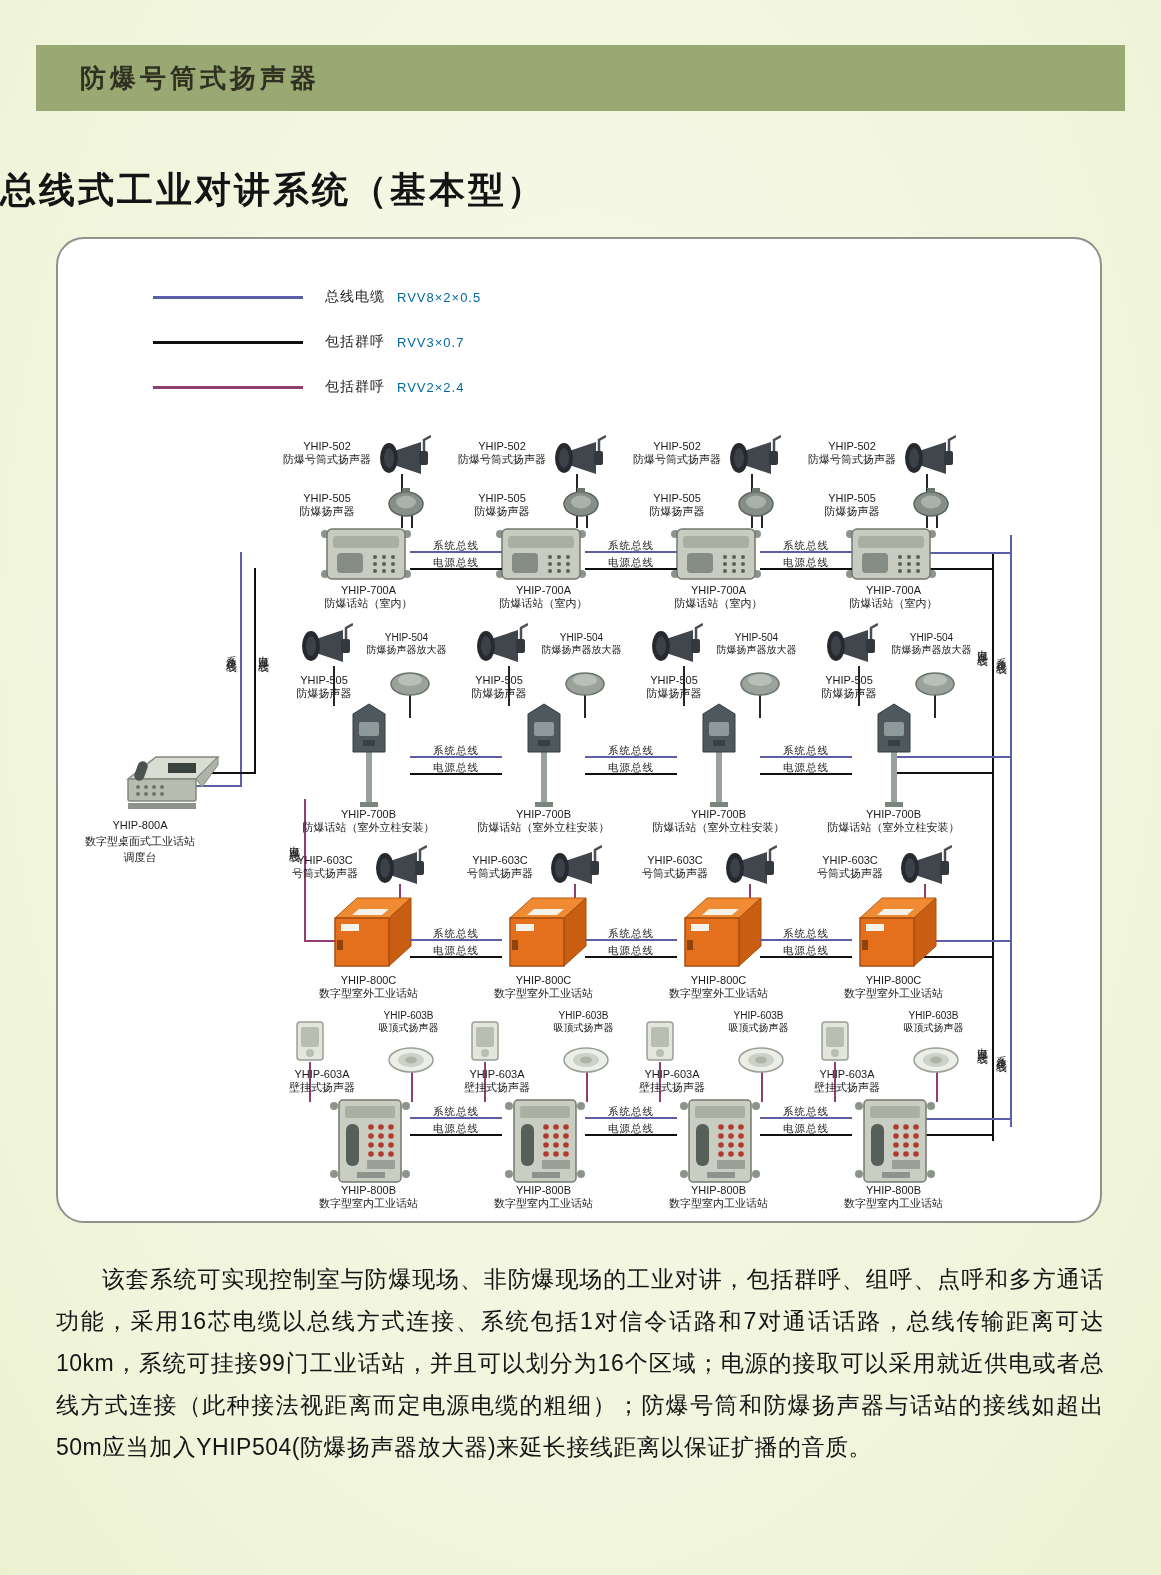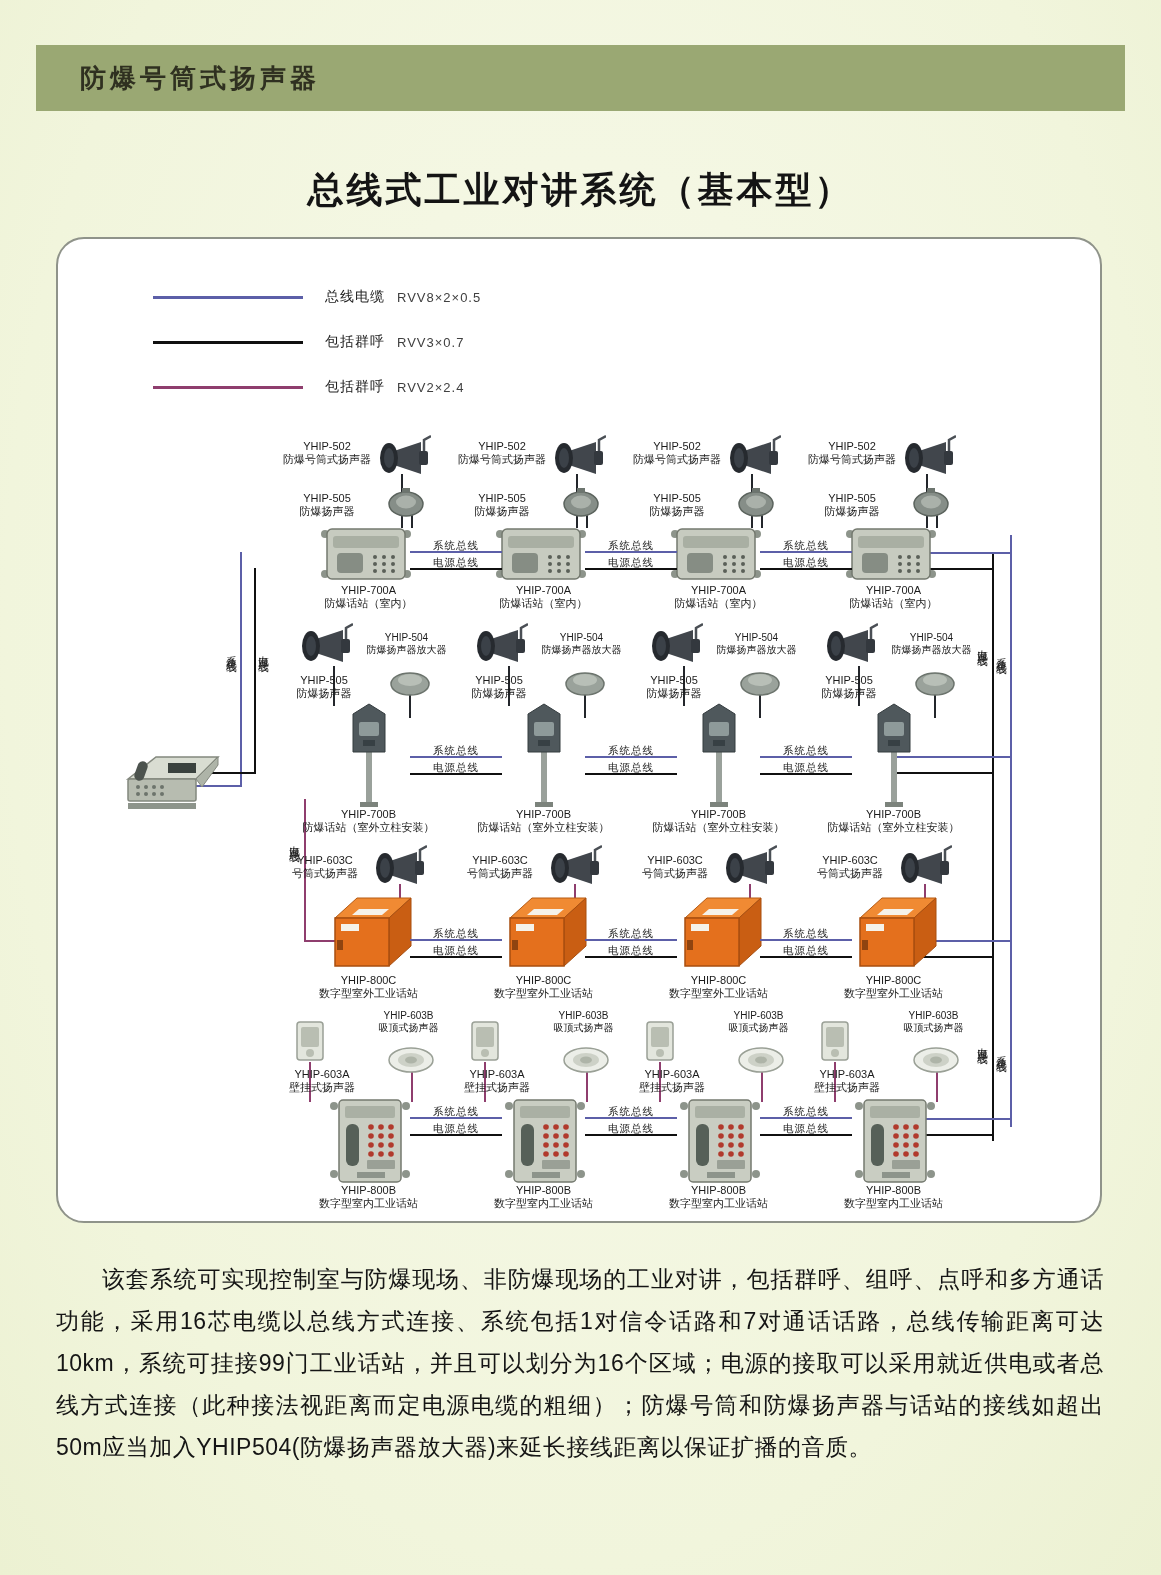--- a/index.html
+++ b/index.html
@@ -5,29 +5,29 @@
   * { margin:0; padding:0; box-sizing:border-box; }
   html,body { width:1161px; height:1575px; }
   body {
     position:relative; overflow:hidden;
     background: radial-gradient(ellipse at 50% 40%, #f7f9ea 0%, #f1f5dc 70%, #ecf1d2 100%);
     font-family:"Liberation Sans", sans-serif;
   }
   .header-band { position:absolute; left:36px; top:45px; width:1089px; height:66px;
     display:flex; align-items:center; padding-left:44px; }
   .header-band span { font-size:26px; font-weight:600; color:#2f3020; letter-spacing:4px; }
-  .page-title { position:absolute; top:166px; left:0; width:100%; text-align:center;
+  .page-title { position:absolute; top:166px; left:0; width:100%; 
     font-size:36px; font-weight:bold; color:#141414; letter-spacing:3px; }
   .diagram { position:absolute; left:56px; top:237px; width:1046px; height:986px;
     background:#ffffff; border:2px solid #8f938a; border-radius:28px; }
   
   .legend-row { position:absolute; left:95px; height:20px; display:flex; align-items:center; }
   .legend-line { width:150px; height:3px; display:block; }
   .legend-text { margin-left:22px; font-size:14px; color:#1d1d1d; letter-spacing:1px; }
-  .legend-spec { margin-left:12px; font-size:13px; color:#404040; letter-spacing:1px; }
+  .legend-spec { margin-left:12px; font-size:13px; color:#0369a1; letter-spacing:1px; }
   
   .col { position:absolute; top:195px; width:175px; height:790px; }
   .icon { position:absolute; display:block; line-height:0; }
   .dev-label { position:absolute; display:flex; flex-direction:column; text-align:center;
     font-size:11px; line-height:13px; color:#1b1b1b; }
   .dev-label span { display:block; }
   .wire { position:absolute; width:1.5px; display:block; }
   
   .bus-pair { position:absolute; width:92px; }
   .bus-row { display:flex; flex-direction:column; align-items:center; margin-bottom:3px; }
@@ -110,20 +110,25 @@
         <circle cx="24" cy="38" r="2" fill="#6d746c"></circle>
       <circle cx="32" cy="38" r="2" fill="#6d746c"></circle>
         <circle cx="40" cy="38" r="2" fill="#6d746c"></circle>
       <circle cx="16" cy="45" r="2" fill="#6d746c"></circle>
         <circle cx="24" cy="45" r="2" fill="#6d746c"></circle>
       <circle cx="32" cy="45" r="2" fill="#6d746c"></circle>
         <circle cx="40" cy="45" r="2" fill="#6d746c"></circle>
       <rect x="6" y="54" width="68" height="6" fill="#8d948b"></rect>
     </svg>
   </span>
+  <div class="dev-label console-label">
+    <span>YHIP-800A</span>
+    <span>数字型桌面式工业话站</span>
+    <span>调度台</span>
+  </div>
 
   <div id="columns">
   <div class="col" style="left: 223px;">
 
     <i class="wire" style="left:120px;top:40px;height:54px;background:#23262b"></i>
     <i class="wire" style="left:130px;top:80px;height:14px;background:#23262b"></i>
     <i class="wire" style="left:52px;top:232px;height:40px;background:#23262b"></i>
     <i class="wire" style="left:128px;top:258px;height:26px;background:#23262b"></i>
     <i class="wire" style="left:118px;top:450px;height:16px;background:#8f3e6e"></i>
     <i class="wire" style="left:28px;top:628px;height:40px;background:#8f3e6e"></i>

